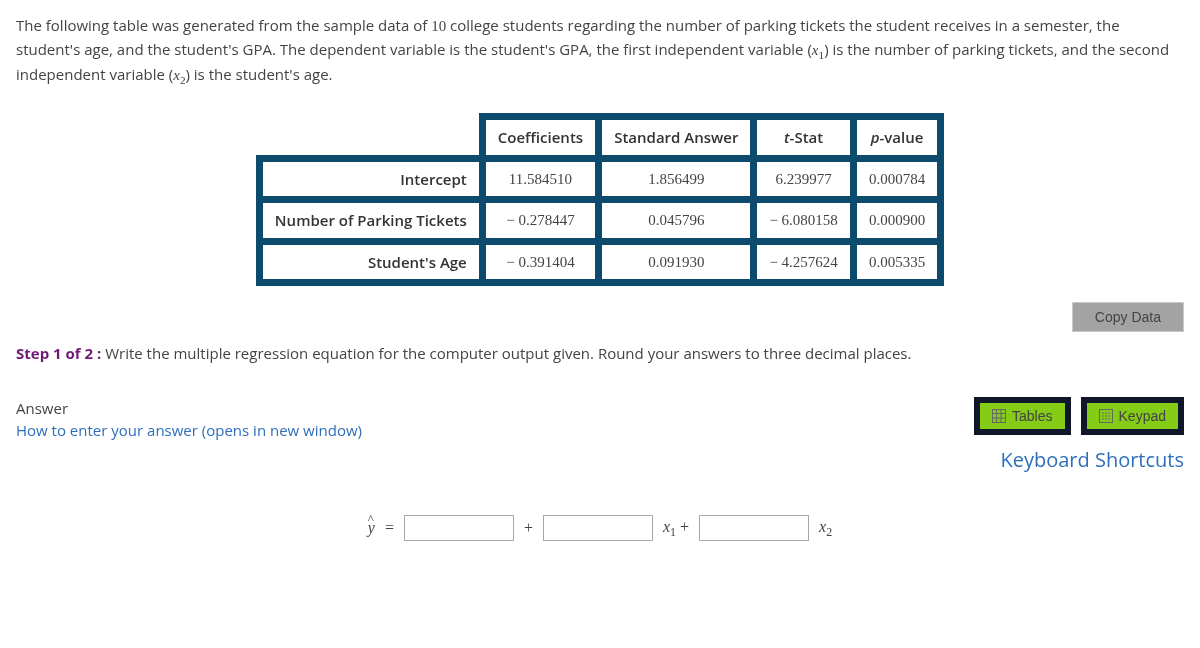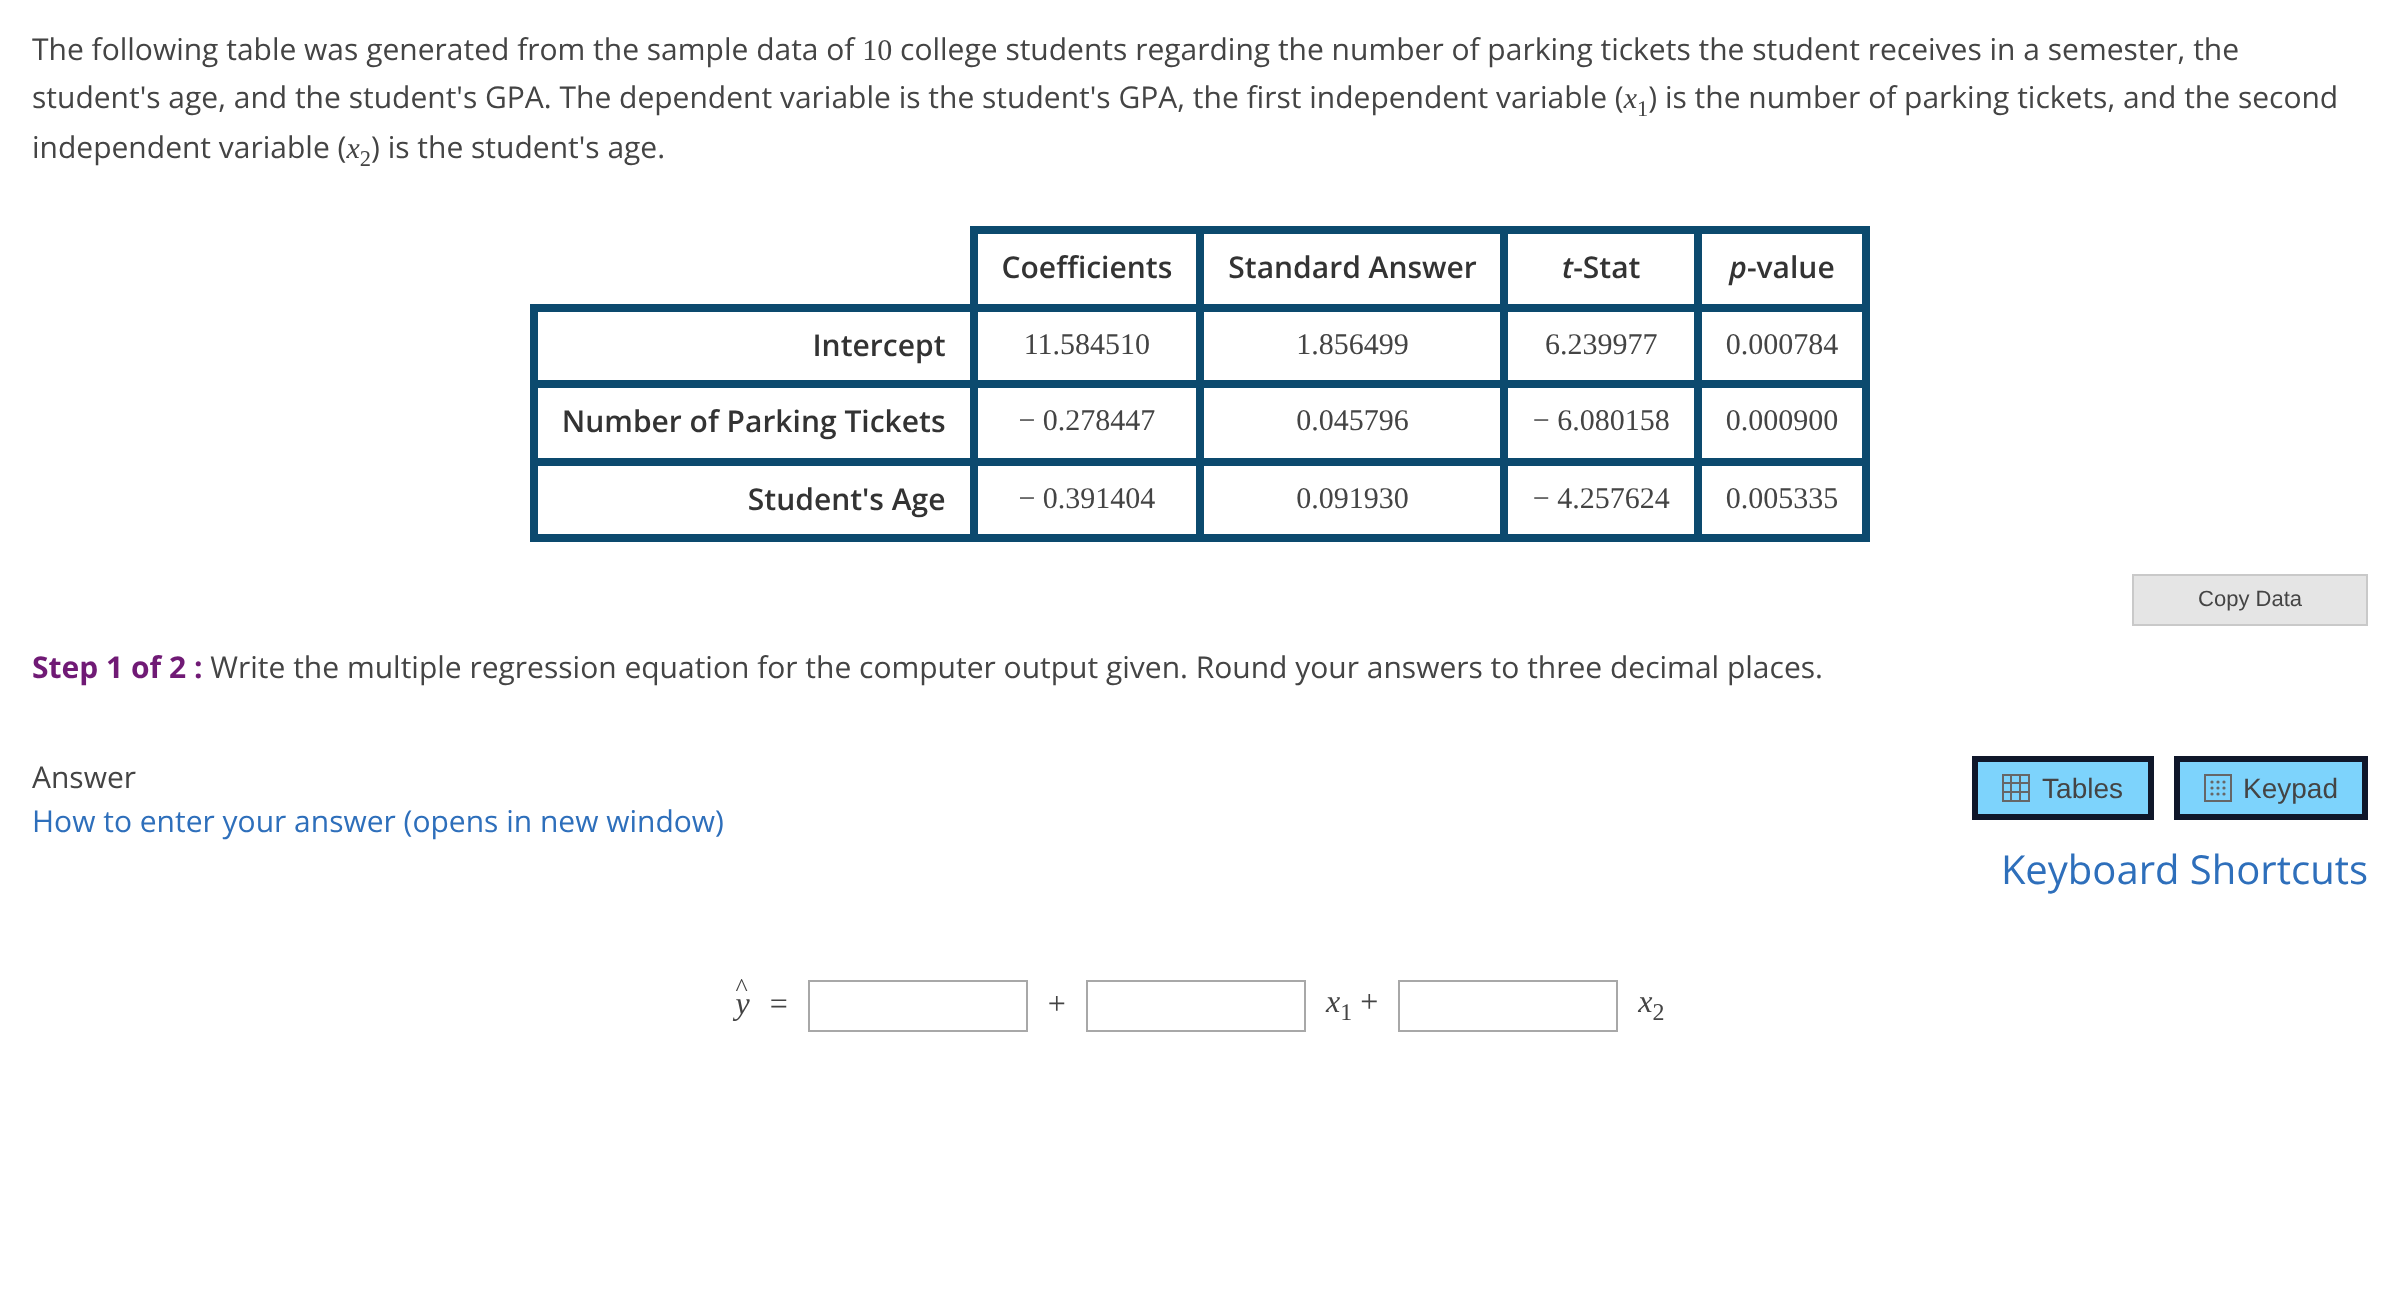--- a/index.html
+++ b/index.html
@@ -21,21 +21,21 @@
   .table-wrap {
     display: flex;
     justify-content: center;
     margin: 24px 0 10px;
   }
   table.reg {
     border-collapse: collapse;
     font-size: 15px;
   }
   table.reg th, table.reg td {
-    border: 4px solid #0c4a6e;
+    border: 7px solid #0c4a6e;
     padding: 6px 12px;
     text-align: center;
     vertical-align: middle;
     white-space: nowrap;
   }
   table.reg th {
     font-weight: 600;
     color: #333;
   }
   table.reg td.row-label {
@@ -48,23 +48,23 @@
 
   .pstat-hdr { font-style: italic; }
 
   .copy-row {
     display: flex;
     justify-content: flex-end;
     margin: 16px 0 10px;
   }
   .copy-btn {
     border: 1px solid #c9c9c9;
-    background: #e5e5e5;
-    padding: 6px 32px;
-    font-size: 11px;
+    background: #a3a3a3;
+    padding: 6px 22px;
+    font-size: 14px;
     color: #444;
     cursor: pointer;
   }
 
   .step-line { margin: 10px 0 32px; color: #444; }
   .step-line b { color: #701a75; }
 
   .answer-row {
     display: flex;
     justify-content: space-between;
@@ -76,22 +76,22 @@
   .link { color: #2e6fbb; cursor: pointer; }
   .answer-right {
     display: flex;
     align-items: flex-start;
     gap: 10px;
     flex-direction: column;
     align-items: flex-end;
   }
   .btn-group { display:flex; gap:10px; }
   .tool-btn {
-    border: 3px solid #0f172a;
-    background: #7dd3fc;
+    border: 6px solid #0f172a;
+    background: #84cc16;
     padding: 5px 12px;
     font-size: 14px;
     color: #444;
     cursor: pointer;
     display: inline-flex;
     align-items: center;
     gap: 6px;
     text-align: right;
   }
   .kb-short { color: #2e6fbb; font-size: 20px; cursor: pointer; }

